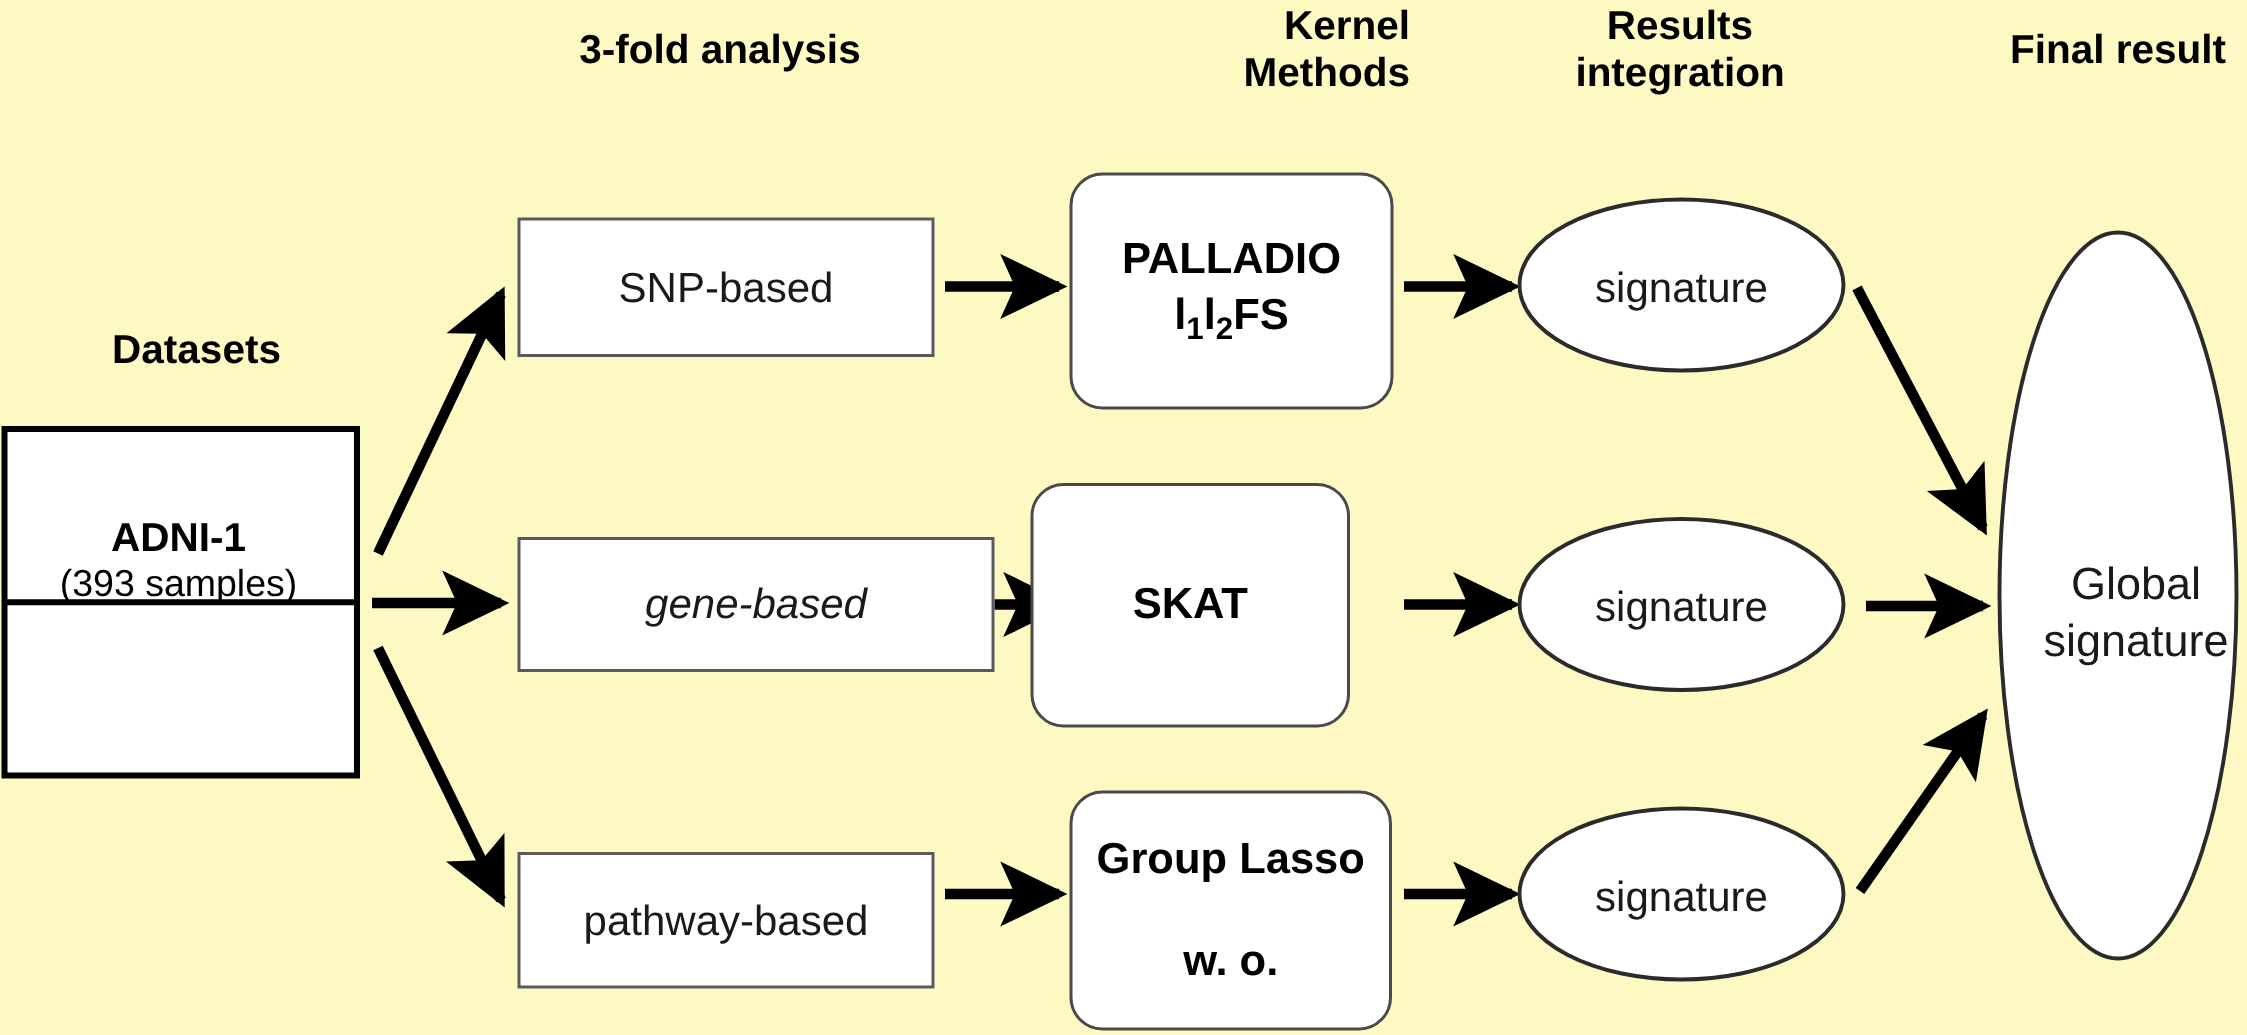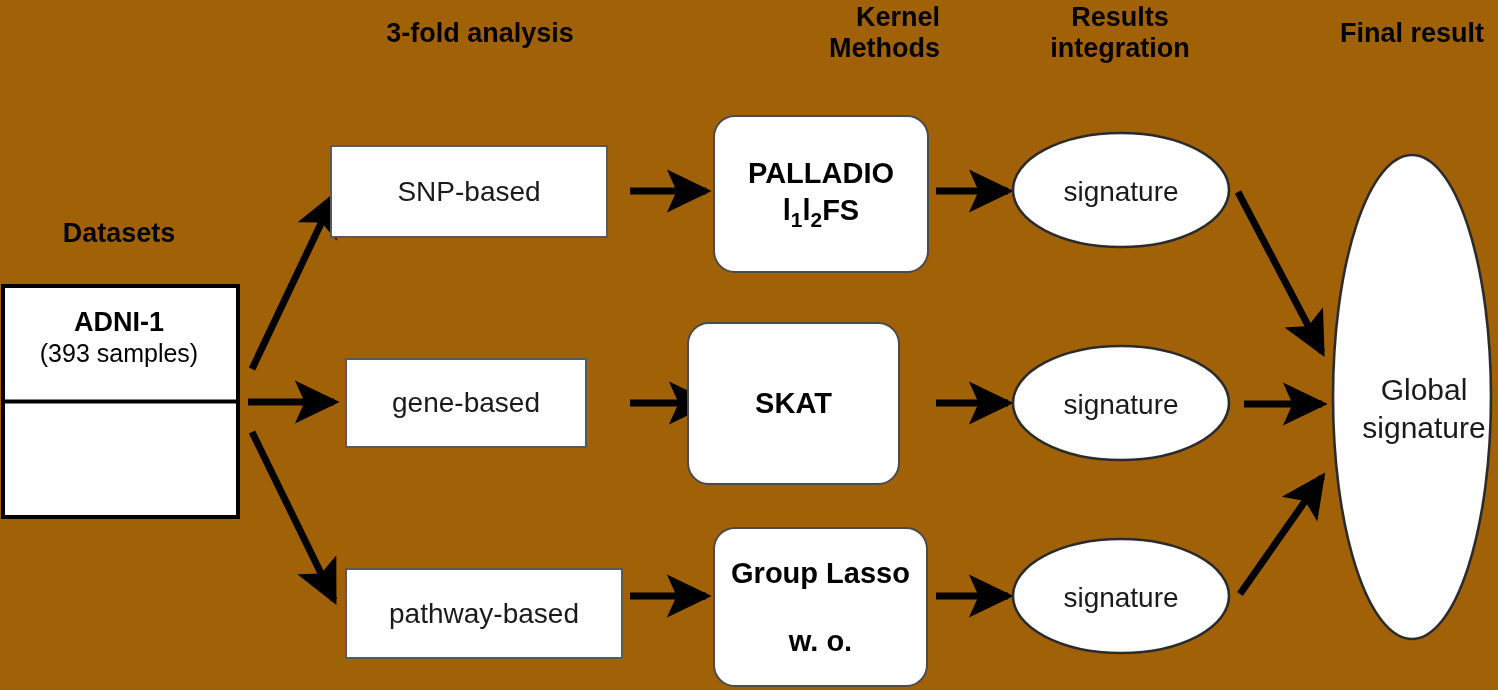--- a/index.html
+++ b/index.html
@@ -4,21 +4,21 @@
 <style>
   html, body {
     margin: 0;
     padding: 0;
     background: #ffffff;
   }
   #canvas {
     position: relative;
     width: 1498px;
     height: 690px;
-    background: #a16207;
+    background: #fef9c3;
     font-family: "Liberation Sans", sans-serif;
     overflow: hidden;
   }
   #svg-layer {
     position: absolute;
     left: 0;
     top: 0;
     width: 1498px;
     height: 690px;
   }
@@ -42,20 +42,21 @@
     position: absolute;
     left: 0;
     width: 238px;
     text-align: center;
     color: #000000;
   }
   .ds-name {
     font-weight: bold;
     font-size: 27px;
     line-height: 1.2;
+    margin-top: 36px;
   }
   .ds-count {
     font-weight: normal;
     font-size: 25px;
     line-height: 1.2;
   }
   .analysis-box {
     position: absolute;
     box-sizing: border-box;
     border: 2px solid #5a5a5a;
@@ -108,21 +109,21 @@
   <div class="col-header" style="left:330px; top:18px; width:300px;">3-fold analysis</div>
 
   <div class="col-header" style="left:700px; top:2px; width:240px;text-align:right;">Kernel
 Methods</div>
 
   <div class="col-header" style="left:1000px; top:2px; width:240px;">Results
 integration</div>
 
   <div class="col-header" style="left:1292px; top:18px; width:240px;">Final result</div>
 
-  <div class="side-label" style="left:0px; top:218px; width:238px;">Datasets</div>
+  <div class="side-label" style="left:12px; top:218px; width:238px;">Datasets</div>
 
   <svg id="svg-layer" viewBox="0 0 1498 690" xmlns="http://www.w3.org/2000/svg">
     <defs>
       <marker id="ah" markerWidth="7" markerHeight="7" refX="5.6" refY="3.5" orient="auto" markerUnits="strokeWidth">
         <path d="M0,0.4 L6.4,3.5 L0,6.6 L1.4,3.5 Z" fill="#000000"></path>
       </marker>
     </defs>
 
     <rect x="3" y="286" width="235" height="231" fill="#ffffff" stroke="#000000" stroke-width="4"></rect>
     <line x1="3" y1="401.5" x2="238" y2="401.5" stroke="#000000" stroke-width="4"></line>
@@ -149,25 +150,25 @@
 
     <ellipse cx="1412" cy="397" rx="79" ry="242" fill="#ffffff" stroke="#2b2b2b" stroke-width="2.6"></ellipse>
   </svg>
 
   <div class="ds-cell" style="top:306px;">
     <div class="ds-name">ADNI-1</div>
     <div class="ds-count">(393 samples)</div>
   </div>
 
 
-  <div class="analysis-box" style="left:330px; top:145px; width:278px; height:93px;">
+  <div class="analysis-box" style="left:345px; top:145px; width:278px; height:93px;">
     <span>SNP-based</span>
   </div>
 
-  <div class="analysis-box" style="left:345px; top:358px; width:242px; height:90px;">
+  <div class="analysis-box" style="left:345px; top:358px; width:318px; height:90px;font-style:italic;">
     <span>gene-based</span>
   </div>
 
   <div class="analysis-box" style="left:345px; top:568px; width:278px; height:91px;">
     <span>pathway-based</span>
   </div>
 
   <div class="kernel-box" style="left:713px; top:115px; width:216px; height:158px;">
     <span>PALLADIO</span>
     <span class="l2"><span>l</span><sub>1</sub><span>l</span><sub>2</sub><span>FS</span></span>

